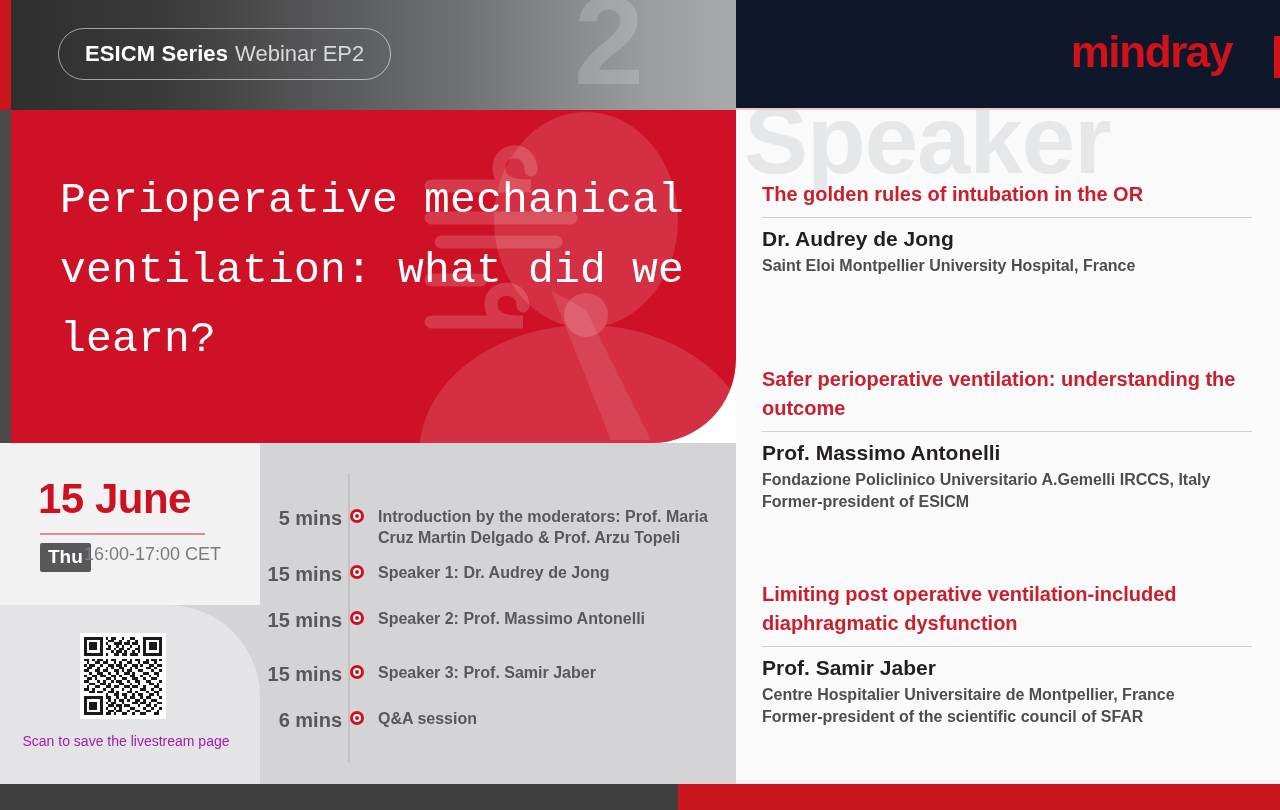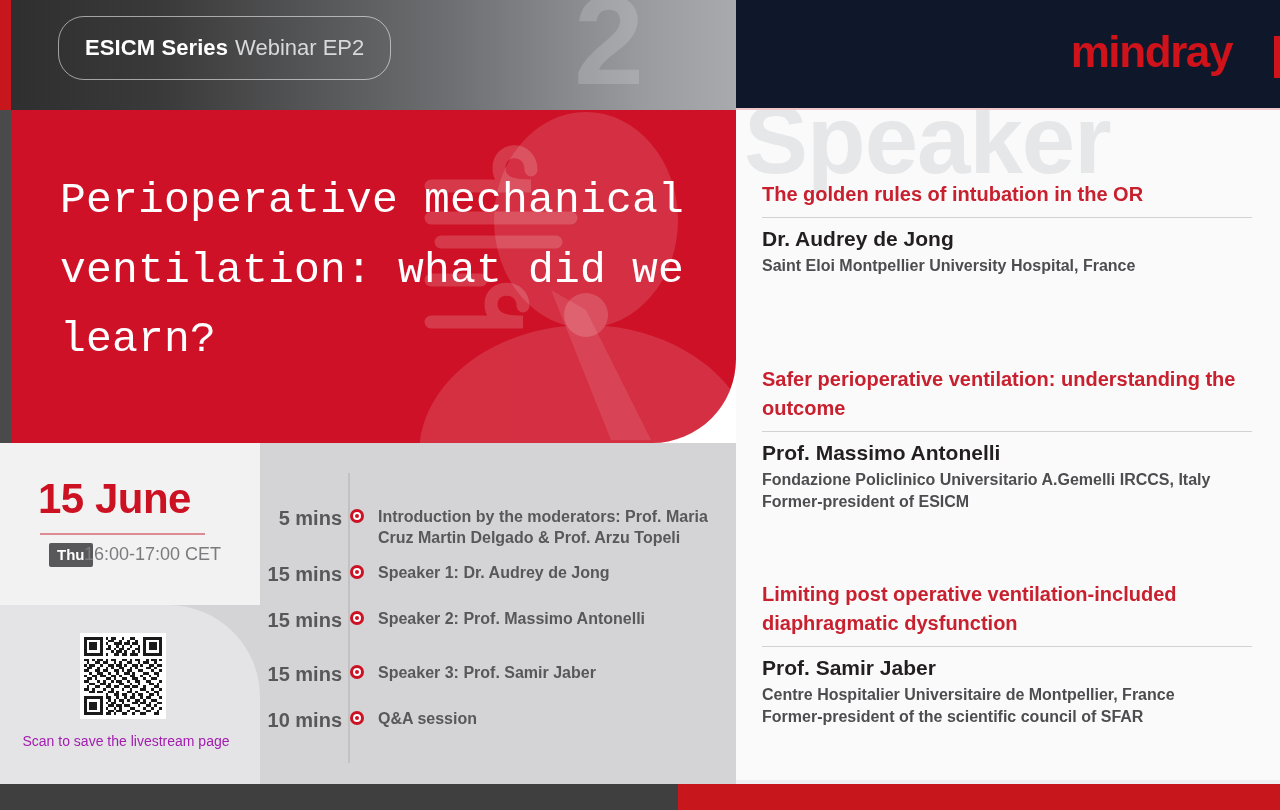--- a/index.html
+++ b/index.html
@@ -21,22 +21,22 @@
     width: 736px; height: 110px;
     background: linear-gradient(90deg, #2e2e2e 0%, #3a3a3a 22%, #6f7073 62%, #9a9ca0 88%, #a8aaae 100%);
     overflow: hidden;
   }
   .header-left-stripe {
     position: absolute; left: 0; top: 0;
     width: 11px; height: 110px;
     background: #c8161d;
   }
   .pill {
-    position: absolute; left: 58px; top: 16px;
-    height: 64px;
+    position: absolute; left: 58px; top: 28px;
+    height: 52px;
     padding: 0 26px;
     border: 1.5px solid rgba(255,255,255,0.55);
     border-radius: 26px;
     display: flex; align-items: center;
     white-space: nowrap;
   }
   .pill .strong {
     font-size: 22px; font-weight: bold; color: #ffffff;
     letter-spacing: .1px;
   }
@@ -116,24 +116,23 @@
     font-size: 42px; font-weight: bold; color: #cc1122;
     letter-spacing: -.5px;
   }
   .date-rule {
     position: absolute; left: 40px; top: 90px;
     width: 165px; height: 2px; background: #dd8b92;
   }
   .day-badge {
     position: absolute; left: 40px; top: 100px;
     background: #58585a; color: #ffffff;
-    font-size: 15px; font-weight: bold;
+    font-size: 19px; font-weight: bold;
     padding: 3px 8px 4px 8px;
     border-radius: 2px;
-    margin-left: 9px;
   }
   .time-text {
     position: absolute; left: 84px; top: 101px;
     font-size: 18px; color: #7b7b7e;
   }
 
   .qr-panel {
     position: absolute; left: 0; top: 605px;
     width: 260px; height: 175px;
     background: #e4e4e6;
@@ -548,21 +547,21 @@
       <div class="agenda-dur">15 mins</div>
       <div class="agenda-dot"></div>
       <div class="agenda-label">Speaker 2: Prof. Massimo Antonelli</div>
     </div>
     <div class="agenda-row" style="top:219px">
       <div class="agenda-dur">15 mins</div>
       <div class="agenda-dot"></div>
       <div class="agenda-label">Speaker 3: Prof. Samir Jaber</div>
     </div>
     <div class="agenda-row" style="top:265px">
-      <div class="agenda-dur">10 mins</div>
+      <div class="agenda-dur">6 mins</div>
       <div class="agenda-dot"></div>
       <div class="agenda-label">Q&amp;A session</div>
     </div>
   </div>
 
   <div class="speaker-divider-red"></div>
   <div class="speaker-panel">
     <div class="speaker-watermark">Speaker</div>
 
     <div class="speaker-block" style="top:70px">

